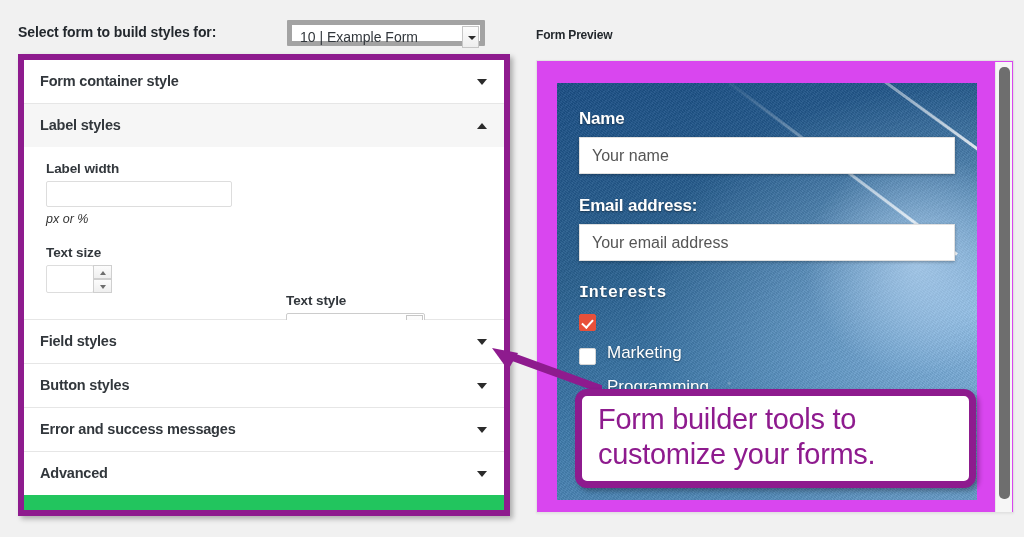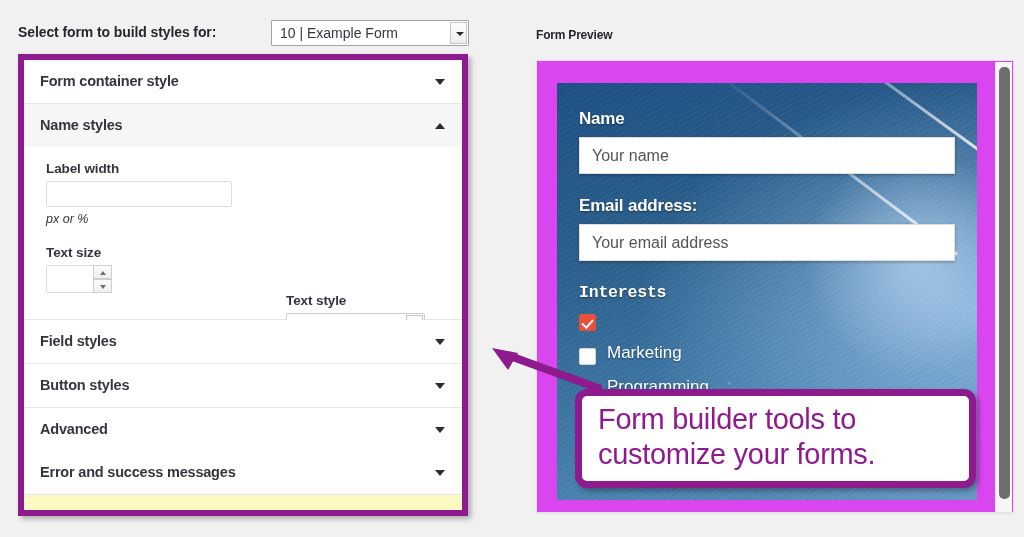--- a/index.html
+++ b/index.html
@@ -15,23 +15,23 @@
   
   #topbar{
     position:absolute;left:0;top:20px;width:1024px;height:28px;
   }
   #select-form-label{
     position:absolute;left:18px;top:4px;
     font-size:14px;font-weight:bold;color:#23282d;
     letter-spacing:-0.1px;
   }
   #form-select{
-    position:absolute;left:271px;top:0px;
+    position:absolute;left:287px;top:0px;
     width:198px;height:26px;
-    background:#fff;border:1px solid #a3a3a3;
+    background:#fff;border:5px solid #a3a3a3;
     box-sizing:border-box;
     border-radius:1px;
   }
   #form-select .sel-text{
     position:absolute;left:8px;top:4px;
     font-size:14px;color:#32373c;white-space:nowrap;
   }
   #form-select .sel-btn{
     position:absolute;right:1px;top:1px;width:17px;height:22px;
     background:linear-gradient(#fdfdfd,#eeeeee);
@@ -39,23 +39,23 @@
   }
   #form-select .sel-btn i{
     position:absolute;left:5px;top:9px;
     width:0;height:0;border-left:4px solid transparent;
     border-right:4px solid transparent;border-top:4px solid #2b2b2b;
   }
 
   
   #styles-panel{
     position:absolute;left:18px;top:54px;
-    width:450px;height:462px;
+    width:492px;height:462px;
     border:6px solid #8e1b8e;
-    background:#fef9c3;
+    background:#22c55e;
     box-sizing:border-box;
     box-shadow:3px 3px 5px rgba(0,0,0,.28);
   }
   .acc-section{border-bottom:1px solid #e6e6e6;}
   .acc-head{
     position:relative;height:43px;background:#fff;cursor:pointer;
   }
   .acc-head.active{background:#f6f6f6;}
   .acc-title{
     position:absolute;left:16px;top:13px;
@@ -258,21 +258,21 @@
 
   <div class="acc-section">
     <div class="acc-head">
       <span class="acc-title">Form container style</span>
       <span class="acc-arrow down"></span>
     </div>
   </div>
 
   <div class="acc-section">
     <div class="acc-head active">
-      <span class="acc-title">Name styles</span>
+      <span class="acc-title">Label styles</span>
       <span class="acc-arrow up"></span>
     </div>
 
     <div class="acc-body">
 
       <div class="fld" style="left:22px;top:14px;">
         <div class="fld-label">Label width</div>
         <div class="txt-input"></div>
         <div class="hint">px or %</div>
       </div>
@@ -313,30 +313,30 @@
     </div>
   </div>
 
   <div class="acc-section">
     <div class="acc-head">
       <span class="acc-title">Button styles</span>
       <span class="acc-arrow down"></span>
     </div>
   </div>
 
+  <div class="acc-section">
+    <div class="acc-head">
+      <span class="acc-title">Error and success messages</span>
+      <span class="acc-arrow down"></span>
+    </div>
+  </div>
+
   <div class="acc-section" style="border-bottom:none;">
     <div class="acc-head">
       <span class="acc-title">Advanced</span>
-      <span class="acc-arrow down"></span>
-    </div>
-  </div>
-
-  <div class="acc-section">
-    <div class="acc-head">
-      <span class="acc-title">Error and success messages</span>
       <span class="acc-arrow down"></span>
     </div>
   </div>
 
 </div>
 
 <div id="preview-heading">Form Preview</div>
 
 <div id="preview-box">
 

